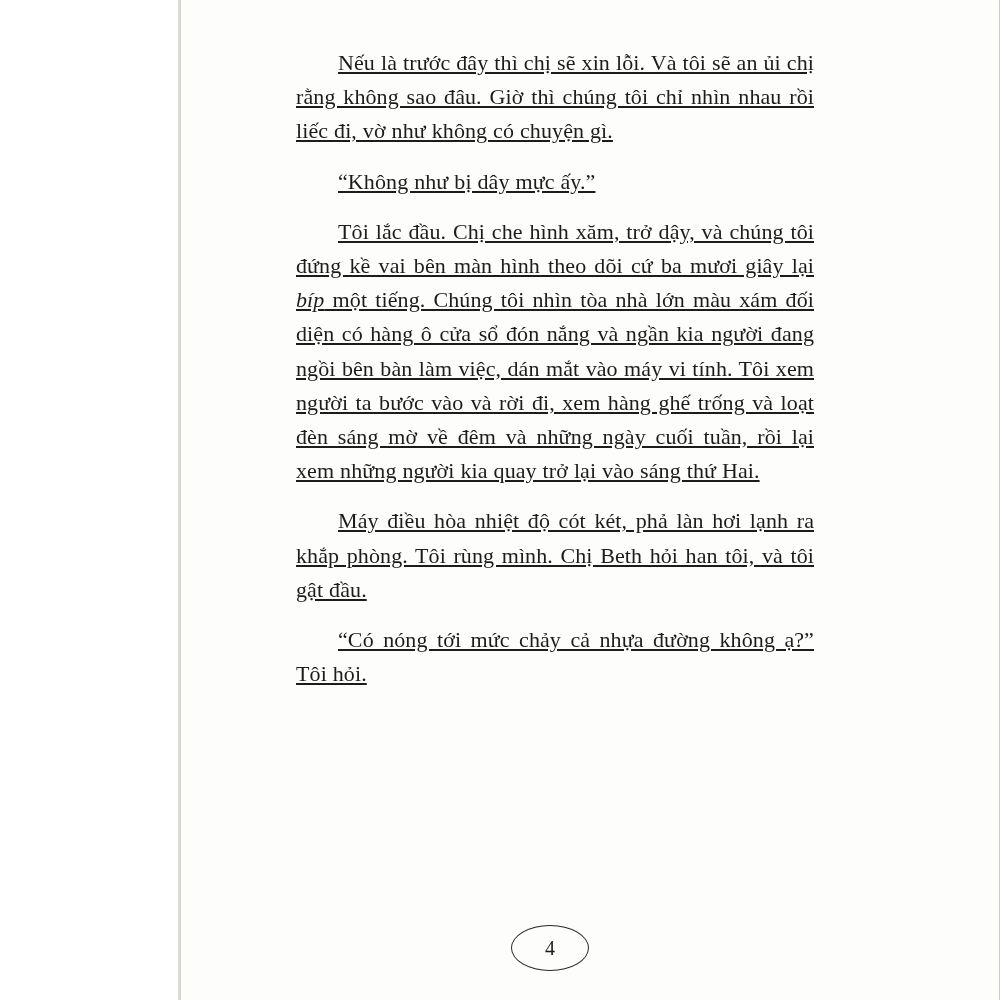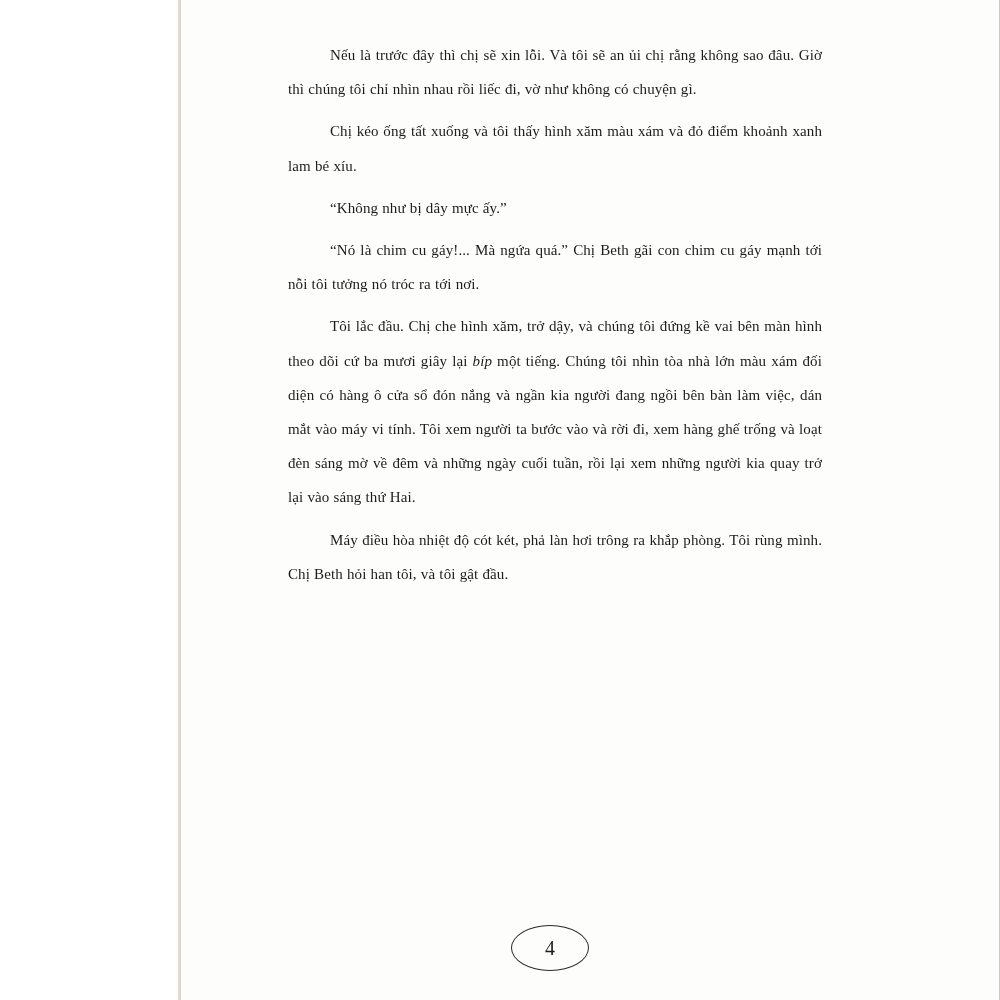--- a/index.html
+++ b/index.html
@@ -46,28 +46,29 @@
     height: 1000px;
     background: #ddd9d3;
   }
   .text-column {
     position: absolute;
     left: 100px;
     top: 30px;
     width: 550px;
   }
   p.para {
-    margin: 8px;
-    font-size: 15px;
+    margin: 16px;
+    font-size: 22px;
     line-height: 34.2px;
     text-align: justify;
     text-indent: 42px;
     letter-spacing: 0.1px;
     word-spacing: 0.3px;
     color: #1c1c1c;
+    text-decoration: underline;
   }
   em {
     font-style: italic;
   }
   .page-number-badge {
     position: absolute;
     left: 331px;
     top: 925px;
     width: 78px;
     height: 46px;
@@ -87,25 +88,24 @@
 </head>
 <body>
 
 <div class="page-wrap">
   <div class="gutter-left"></div>
   <div class="page-edge"></div>
   <div class="page-sheet">
 
     <div class="text-column">
       <p class="para">Nếu là trước đây thì chị sẽ xin lỗi. Và tôi sẽ an ủi chị rằng không sao đâu. Giờ thì chúng tôi chỉ nhìn nhau rồi liếc đi, vờ như không có chuyện gì.</p>
-      <p class="para">Chị kéo ống tất xuống và tôi thấy hình xăm màu xám và đỏ điểm khoảnh xanh lam bé xíu.</p>
       <p class="para">“Không như bị dây mực ấy.”</p>
-      <p class="para">“Nó là chim cu gáy!... Mà ngứa quá.” Chị Beth gãi con chim cu gáy mạnh tới nỗi tôi tưởng nó tróc ra tới nơi.</p>
       <p class="para">Tôi lắc đầu. Chị che hình xăm, trở dậy, và chúng tôi đứng kề vai bên màn hình theo dõi cứ ba mươi giây lại <em>bíp</em> một tiếng. Chúng tôi nhìn tòa nhà lớn màu xám đối diện có hàng ô cửa sổ đón nắng và ngần kia người đang ngồi bên bàn làm việc, dán mắt vào máy vi tính. Tôi xem người ta bước vào và rời đi, xem hàng ghế trống và loạt đèn sáng mờ về đêm và những ngày cuối tuần, rồi lại xem những người kia quay trở lại vào sáng thứ Hai.</p>
-      <p class="para">Máy điều hòa nhiệt độ cót két, phả làn hơi trông ra khắp phòng. Tôi rùng mình. Chị Beth hỏi han tôi, và tôi gật đầu.</p>
+      <p class="para">Máy điều hòa nhiệt độ cót két, phả làn hơi lạnh ra khắp phòng. Tôi rùng mình. Chị Beth hỏi han tôi, và tôi gật đầu.</p>
+      <p class="para">“Có nóng tới mức chảy cả nhựa đường không ạ?” Tôi hỏi.</p>
     </div>
 
     <div class="page-number-badge">
       <span>4</span>
     </div>
 
   </div>
 </div>
 
 </body></html>

